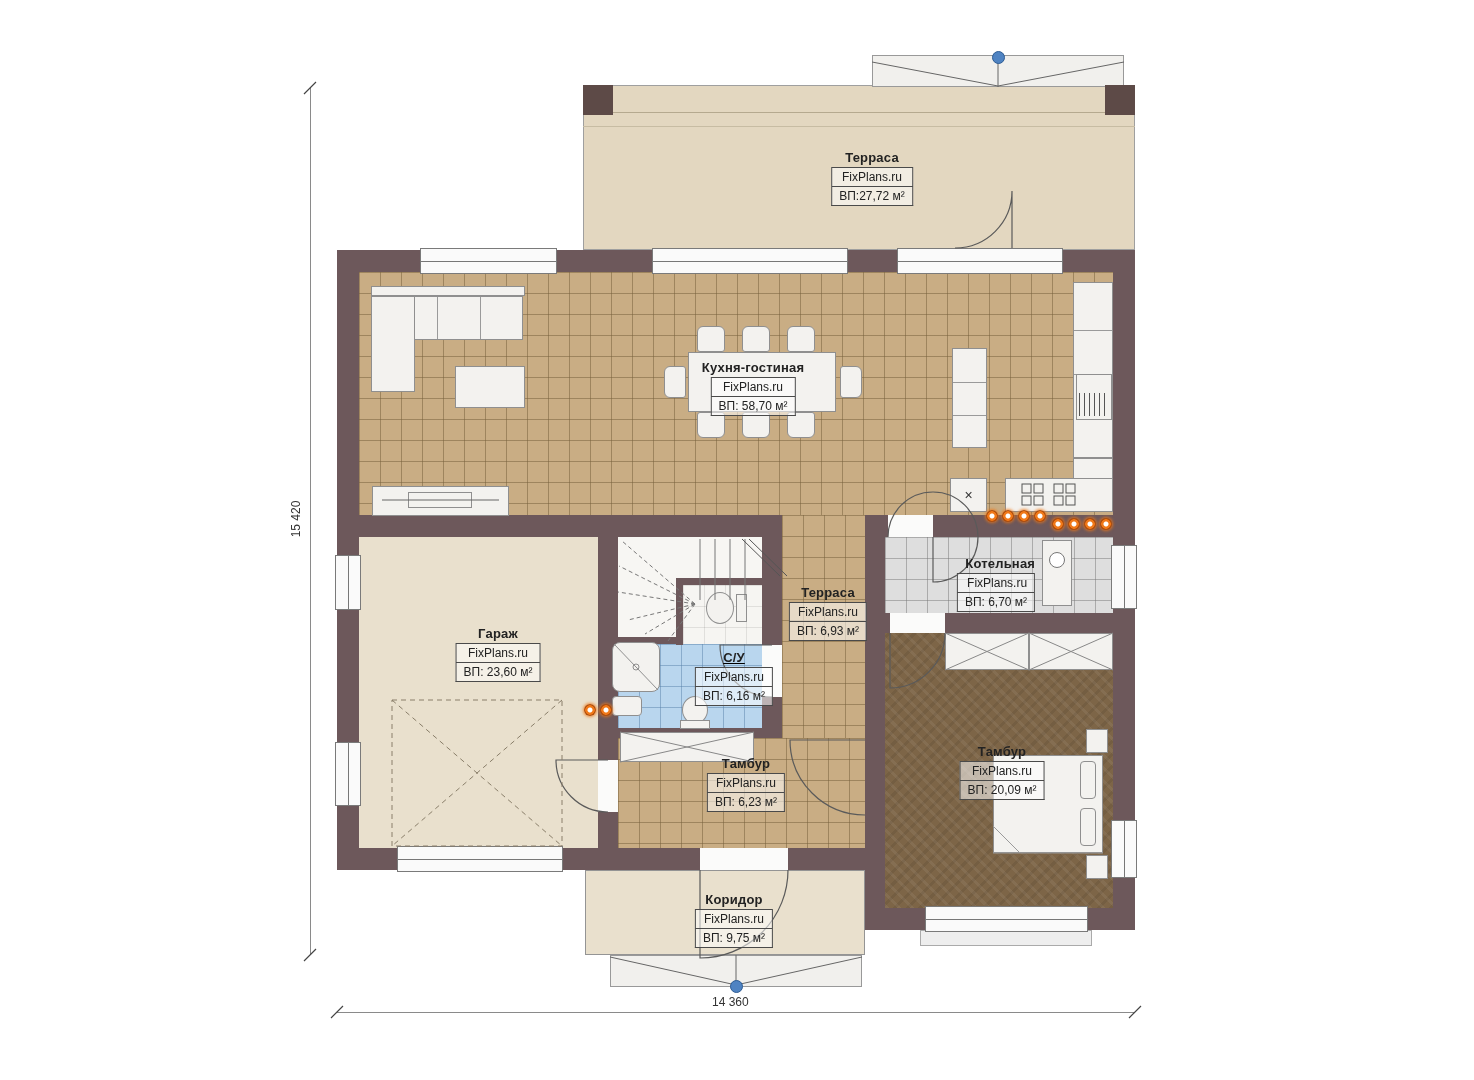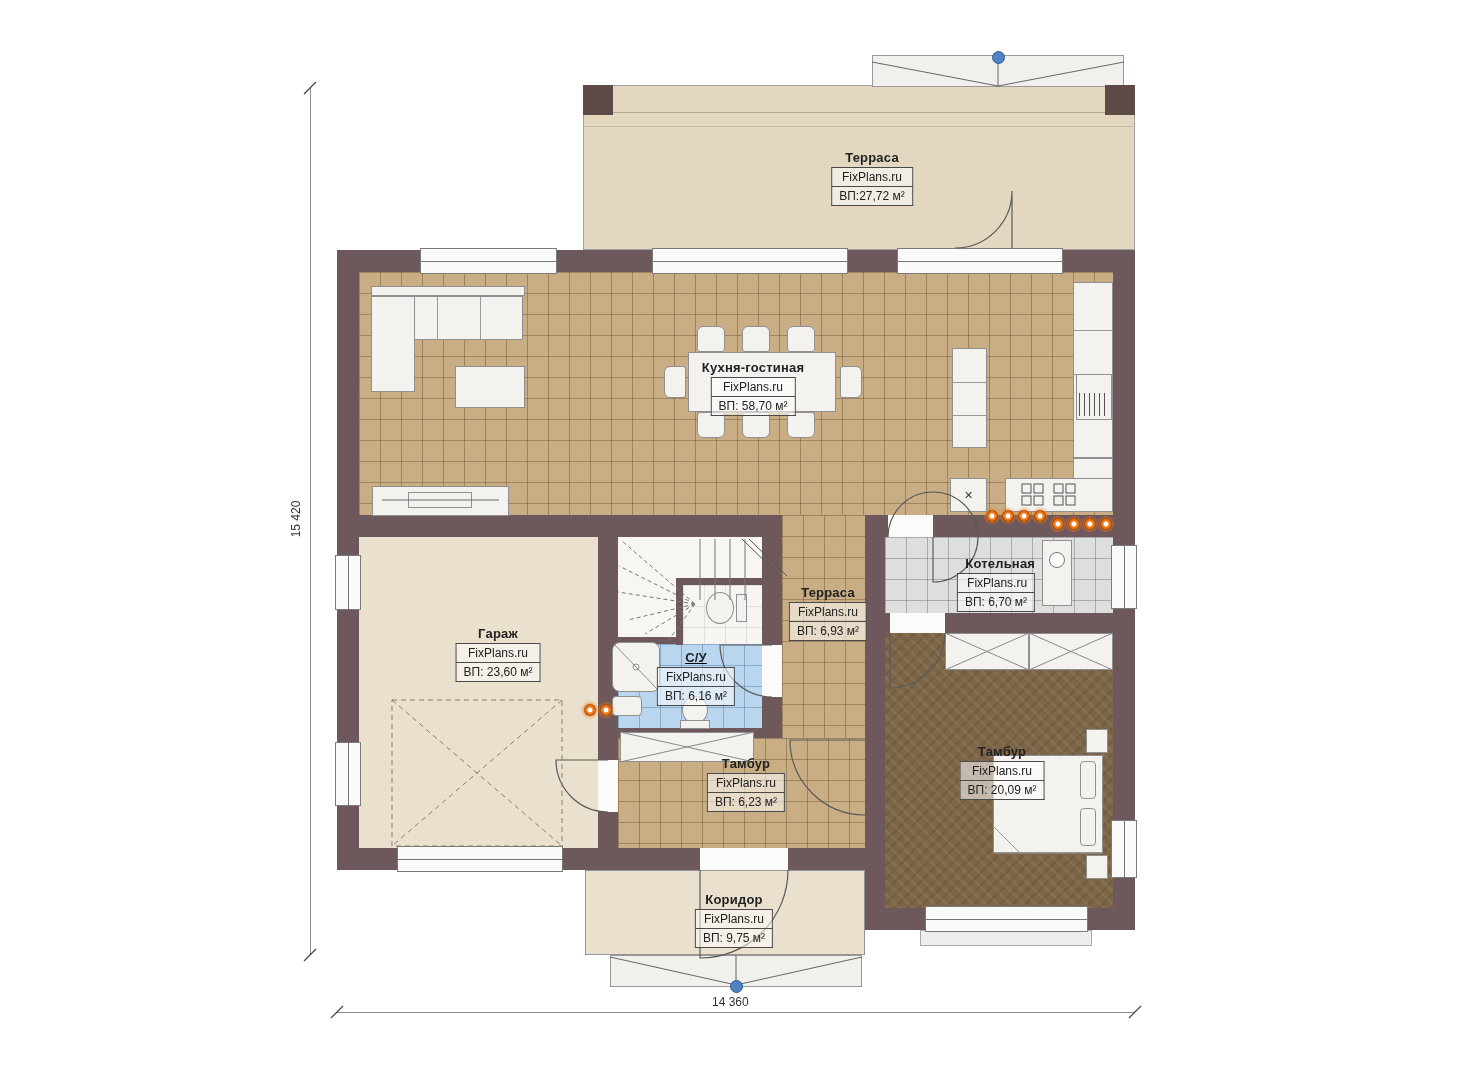--- a/index.html
+++ b/index.html
@@ -280,21 +280,21 @@
       <div class="cell">ВП: 6,93 м²</div>
     </div>
   </div>
   <div class="rlabel" style="left:996px;top:556px;text-align:right;">
     <div class="rname">Котельная</div>
     <div class="rcells">
       <div class="cell">FixPlans.ru</div>
       <div class="cell">ВП: 6,70 м²</div>
     </div>
   </div>
-  <div class="rlabel" style="left:696px;top:650px;text-decoration:underline;">
+  <div class="rlabel" style="left:734px;top:650px;text-decoration:underline;">
     <div class="rname">С/У</div>
     <div class="rcells">
       <div class="cell">FixPlans.ru</div>
       <div class="cell">ВП: 6,16 м²</div>
     </div>
   </div>
   <div class="rlabel" style="left:746px;top:756px;">
     <div class="rname">Тамбур</div>
     <div class="rcells">
       <div class="cell">FixPlans.ru</div>

